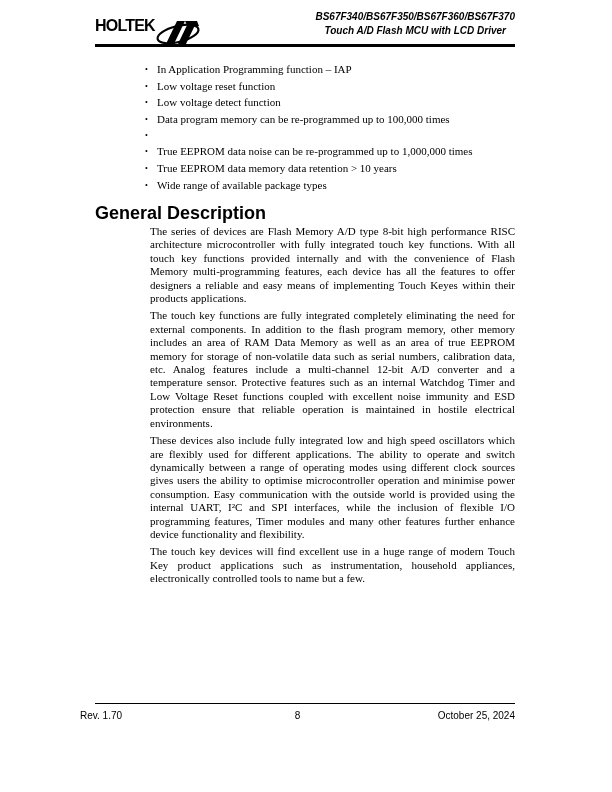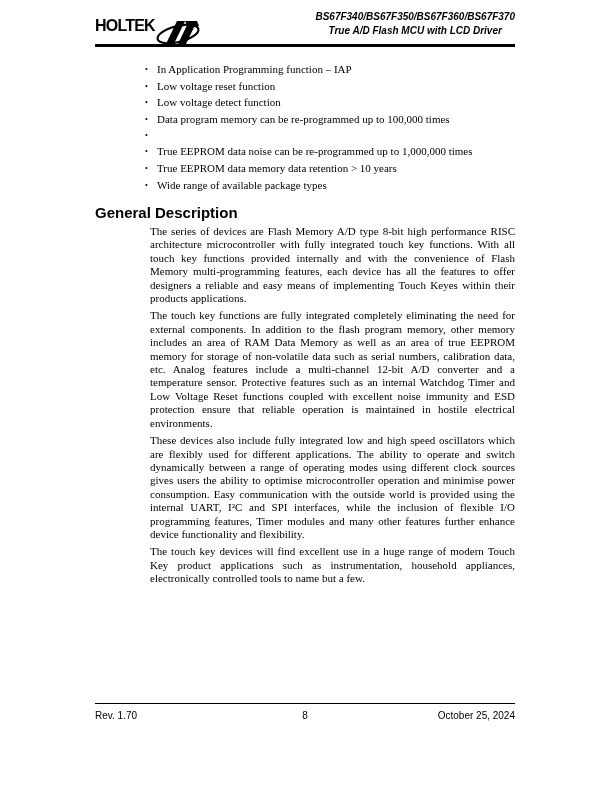--- a/index.html
+++ b/index.html
@@ -79,21 +79,21 @@
   }
 
   
   .section-heading {
     position: absolute;
     left: 95px;
     top: 206px;
     margin: 0;
     font-family: "Liberation Sans", sans-serif;
     font-weight: bold;
-    font-size: 15px;
+    font-size: 18px;
     line-height: 14px;
   }
   .paragraphs {
     position: absolute;
     left: 150px;
     width: 365px;
     top: 225px;
   }
   .paragraphs p {
     margin: 0 0 4px 0;
@@ -106,21 +106,21 @@
   .footer-rule {
     position: absolute;
     left: 95px;
     right: 97px;
     top: 703px;
     height: 1px;
     background: #000000;
   }
   .footer-row {
     position: absolute;
-    left: 95px;
+    left: 80px;
     right: 97px;
     top: 709px;
     height: 14px;
     font-family: "Liberation Sans", sans-serif;
     font-size: 10px;
     line-height: 14px;
     padding-left: 39px;
   }
   .footer-left  { position: absolute; left: 0; }
   .footer-center{ position: absolute; left: 0; right: 0; text-align: center; }
@@ -136,21 +136,21 @@
       <span class="logo-text">HOLTEK</span>
       <svg class="logo-emblem" width="50" height="30" viewBox="0 0 50 30" xmlns="http://www.w3.org/2000/svg">
         <ellipse cx="26" cy="16" rx="21" ry="8" fill="none" stroke="#000" stroke-width="2.2" transform="rotate(-14 26 16)"></ellipse>
         <polygon points="13,28 25,3 33,3 21,28" fill="#000"></polygon>
         <polygon points="25,28 37,3 45,3 33,28" fill="#000"></polygon>
         <polygon points="33,3 45,3 47,8 36,9" fill="#000"></polygon>
       </svg>
     </div>
     <div class="titles">
       <div>BS67F340/BS67F350/BS67F360/BS67F370</div>
-      <div>True A/D Flash MCU with LCD Driver</div>
+      <div>Touch A/D Flash MCU with LCD Driver</div>
     </div>
   </div>
   <div class="header-rule"></div>
 
   <ul class="features">
     <li class="feature">
       <span class="bullet">•</span>
       <span>In Application Programming function – IAP</span>
     </li>
     <li class="feature">

